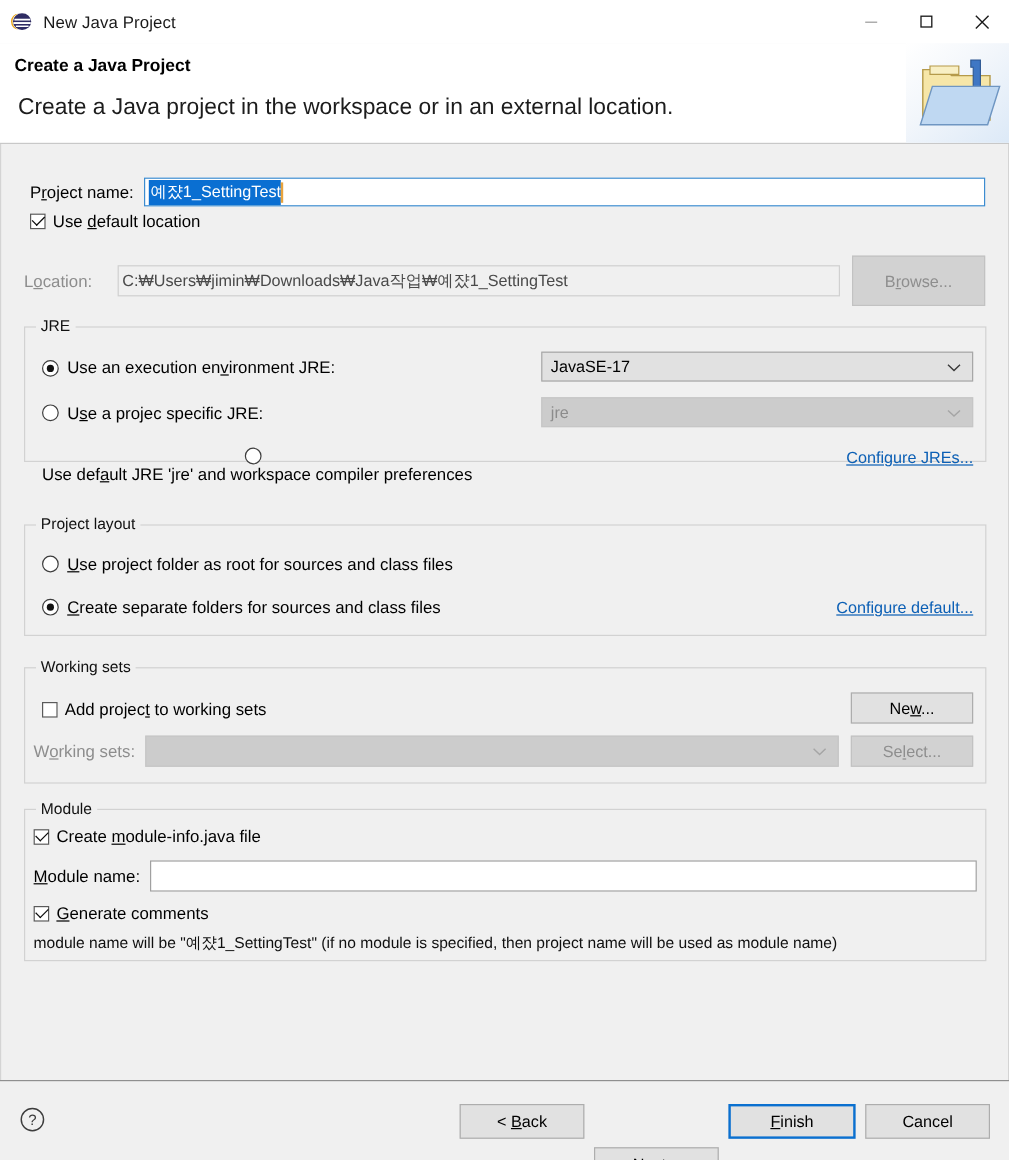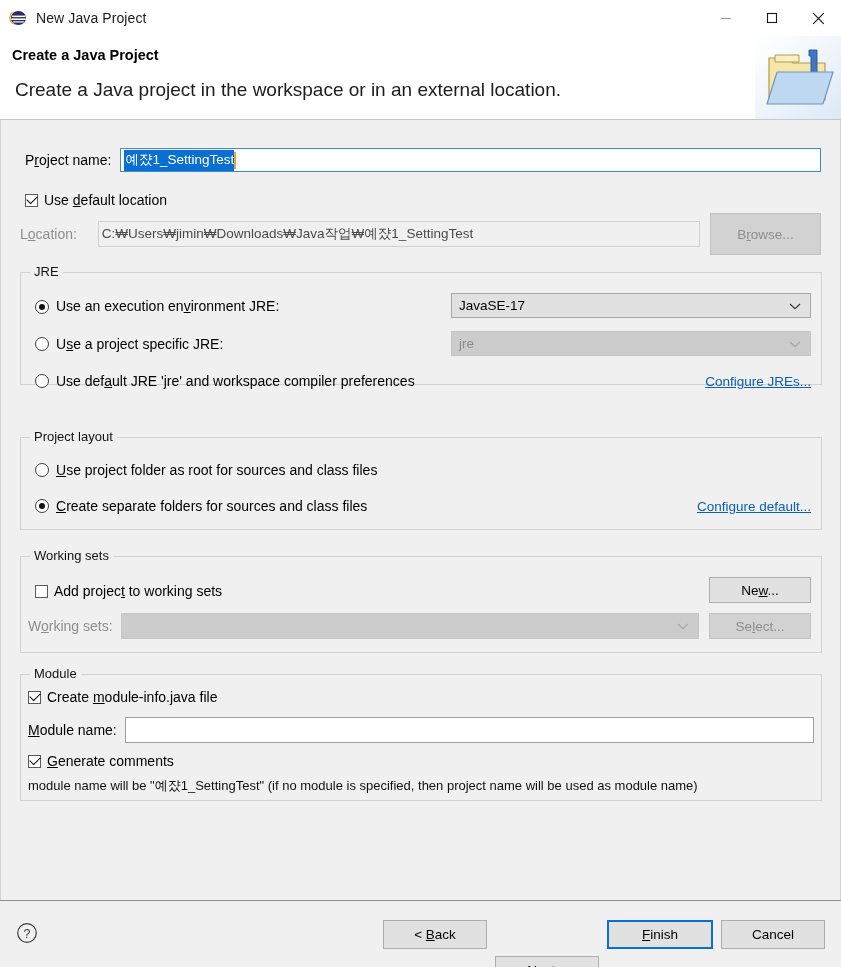--- a/index.html
+++ b/index.html
@@ -361,21 +361,21 @@
   <div class="content">
 
     <div class="projname-row row">
       <span class="label"><span>P</span><span class="u">r</span><span>oject name:</span></span>
       <div class="textbox" style="margin-left:9px; flex:1;">
         <span class="sel-text">예쟜1_SettingTest</span>
           <span class="caret"></span>
       </div>
     </div>
 
-    <div class="row" style="position:absolute; left:24px; top:72px;justify-content:center;">
+    <div class="row" style="position:absolute; left:24px; top:56px;justify-content:center;">
       <span class="cb checked"></span>
       <span class="label"><span>Use </span><span class="u">d</span><span>efault location</span></span>
     </div>
 
     <div class="row" style="position:absolute; left:19px; top:101px; right:19px; height:26px;">
       <span class="label disabled"><span>L</span><span class="u">o</span><span>cation:</span></span>
       <div class="textbox disabled" style="margin-left:21px; flex:1; height:26px;">
         <span>C:₩Users₩jimin₩Downloads₩Java작업₩예쟜1_SettingTest</span>
       </div>
       <div class="btn disabled" style="margin-left:10px; width:111px; height:42px;text-align:right;">
@@ -394,32 +394,32 @@
         <span>JavaSE-17</span>
         <span class="chev">
           <svg width="12" height="8" viewBox="0 0 12 8">
               <path d="M1 1.5 L6 6.2 L11 1.5" stroke="#3a3a3a" stroke-width="1.2" fill="none"></path>
             </svg>
         </span>
       </div>
 
       <div class="row" style="position:absolute; left:14px; top:63px;">
         <span class="rb"></span>
-        <span class="label"><span>U</span><span class="u">s</span><span>e a project specific JRE:</span></span>
+        <span class="label"><span>U</span><span class="u">s</span><span>e a projec specific JRE:</span></span>
       </div>
       <div class="combo disabled" style="position:absolute; left:430px; top:58px; width:360px;">
         <span>jre</span>
         <span class="chev">
           <svg width="12" height="8" viewBox="0 0 12 8">
               <path d="M1 1.5 L6 6.2 L11 1.5" stroke="#a5a5a5" stroke-width="1.2" fill="none"></path>
             </svg>
         </span>
       </div>
 
-      <div class="row" style="position:absolute; left:14px; top:100px;">
+      <div class="row" style="position:absolute; left:14px; top:100px;flex-direction:column;">
         <span class="rb"></span>
         <span class="label"><span>Use def</span><span class="u">a</span><span>ult JRE 'jre' and workspace compiler preferences</span></span>
       </div>
       <span class="link" style="position:absolute; right:10px; top:101px;">Configure JREs...</span>
     </div>
 
     <div class="group" style="left:19px; top:317px; width:802px; height:93px;">
       <span class="group-title">Project layout</span>
 
       <div class="row" style="position:absolute; left:14px; top:24px;">

